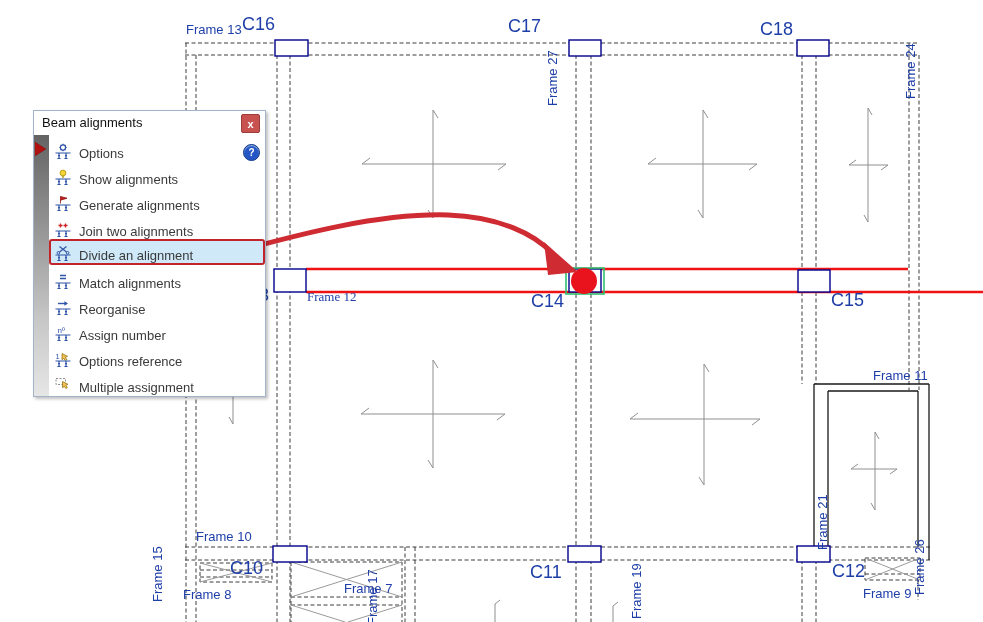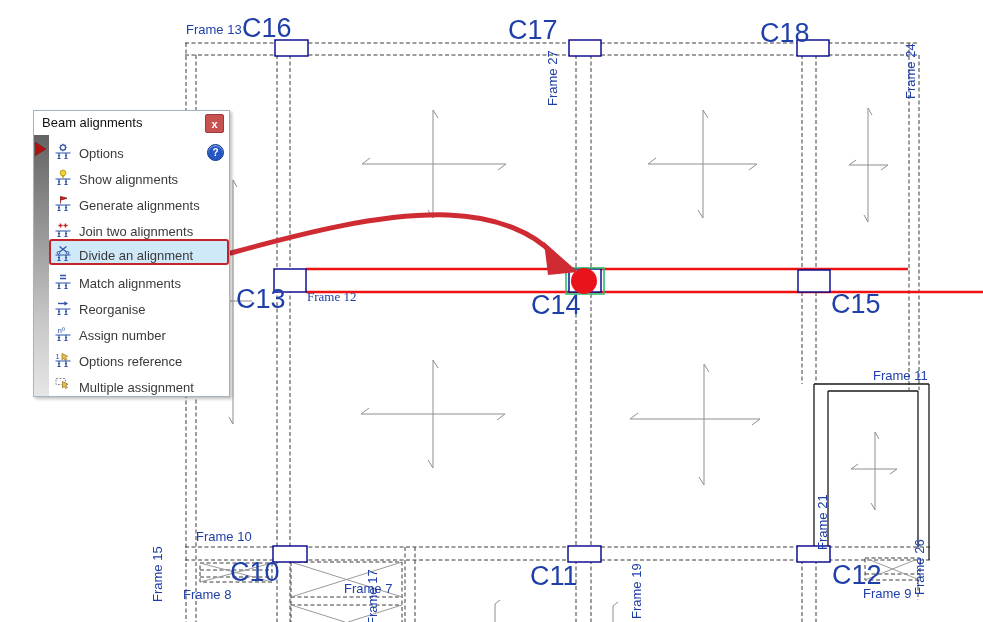--- a/index.html
+++ b/index.html
@@ -16,26 +16,26 @@
     --close-red:#c85250;
     --help-blue:#2457c5;
     --icon-blue:#2f54a8;
   }
   html,body{margin:0;padding:0;background:#fff;}
   .stage{position:relative;width:983px;height:622px;overflow:hidden;background:#fff;
          font-family:"Liberation Sans",sans-serif;}
   .stage svg.plan{position:absolute;left:0;top:0;}
   
   #plan-labels .plan-label{position:absolute;color:var(--label-blue);white-space:nowrap;line-height:1;}
-  .lbl-column{font-size:27px;}
+  .lbl-column{font-size:18px;}
   .lbl-frame{font-size:13px;}
   .lbl-rot{transform:rotate(-90deg);transform-origin:0 100%;height:15px;}
   
   .panel{position:absolute;left:33px;top:110px;width:195px;height:285px;background:#fff;
-         border:1px solid #a3b4c8;box-shadow:2px 2px 3px rgba(0,0,0,.25);}
+         border:1px solid #a3b4c8;box-shadow:2px 2px 3px rgba(0,0,0,.25);padding-left:36px;}
   .panel-header{position:absolute;left:0;top:0;right:0;height:24px;background:#fff;}
   .panel-title{position:absolute;left:8px;top:4px;font-size:13px;color:#111;}
   .panel-close{position:absolute;right:5px;top:3px;width:17px;height:17px;background:var(--close-red);
          border:1px solid #9c3d3b;border-radius:2px;color:#fff;font-size:11px;font-weight:bold;
          display:flex;align-items:center;justify-content:center;cursor:pointer;}
   .panel-strip{position:absolute;left:0;top:24px;bottom:0;width:15px;
          background:linear-gradient(#636363,#8d8d8d 30%,#c6c6c6 70%,#e6e6e6);}
   .panel-pointer{position:absolute;left:1px;top:31px;width:0;height:0;
          border-top:7px solid transparent;border-bottom:7px solid transparent;
          border-left:11px solid #b01212;filter:drop-shadow(0 0 0.5px #400);}

